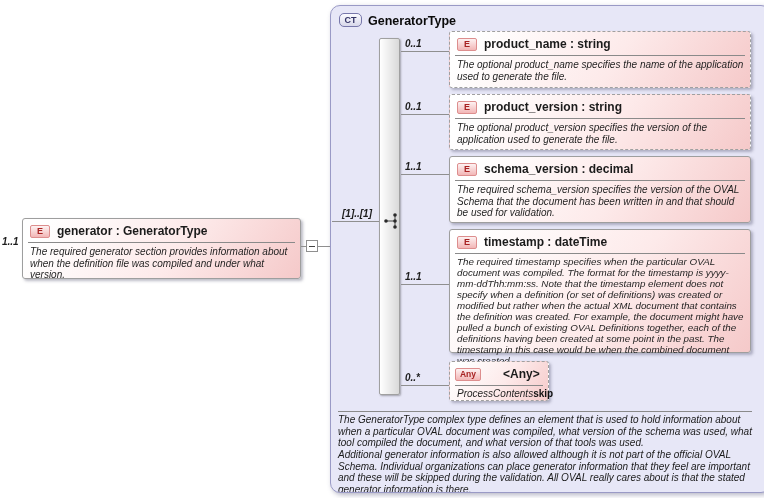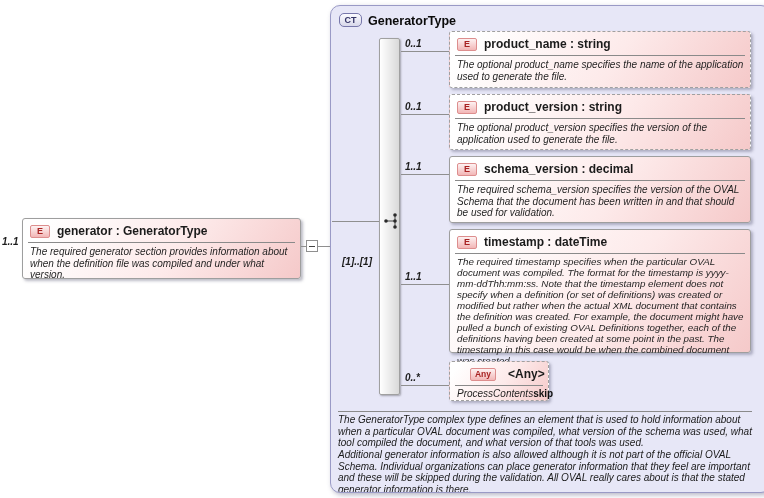--- a/index.html
+++ b/index.html
@@ -100,21 +100,21 @@
   <div class="hline" style="left:301px; top:246px; width:30px;"></div>
   <div class="collapse-box">
     <div class="minus"></div>
   </div>
 
   <div class="ctbox">
 
     <span class="bdg bdg-ct" style="position:absolute; left:8px; top:7px;">CT</span>
     <span class="ct-title">GeneratorType</span>
 
-    <span class="seqcard" style="left:11px; top:202px;margin-top:48px;">[1]..[1]</span>
+    <span class="seqcard" style="left:11px; top:202px;">[1]..[1]</span>
     <div class="hline" style="left:1px; top:215px; width:47px;"></div>
     <div class="seqbar"></div>
     <svg class="seqicon" width="18" height="20" viewBox="0 0 18 20">
       <line x1="3" y1="10" x2="12" y2="10" stroke="#444" stroke-width="1"></line>
       <line x1="12" y1="4" x2="12" y2="16" stroke="#444" stroke-width="1"></line>
       <circle cx="3" cy="10" r="1.8" fill="#2a2a2a"></circle>
       <circle cx="12" cy="4" r="1.8" fill="#2a2a2a"></circle>
       <circle cx="12" cy="10" r="1.8" fill="#2a2a2a"></circle>
       <circle cx="12" cy="16" r="1.8" fill="#2a2a2a"></circle>
     </svg>
@@ -161,21 +161,21 @@
     <div class="ebox" style="left:118px; top:223px; width:302px; height:124px;">
       <div class="hd">
         <span class="bdg bdg-e">E</span>
         <span class="ttl">timestamp : dateTime</span>
       </div>
       <div class="sep"></div>
       <div class="desc" style="line-height:1.12; font-size:9.8px;">The required timestamp specifies when the particular OVAL document was compiled. The format for the timestamp is yyyy-mm-ddThh:mm:ss. Note that the timestamp element does not specify when a definition (or set of definitions) was created or modified but rather when the actual XML document that contains the definition was created. For example, the document might have pulled a bunch of existing OVAL Definitions together, each of the definitions having been created at some point in the past. The timestamp in this case would be when the combined document was created.</div>
     </div>
 
     <div class="ebox dashed" style="left:118px; top:355px; width:100px; height:40px;">
-      <div class="hd" style="gap:12px; padding-left:20px;">
+      <div class="hd" style="gap:22px; padding-left:5px;">
         <span class="bdg bdg-any">Any</span>
         <span class="ttl">&lt;Any&gt;</span>
       </div>
       <div class="sep"></div>
       <div class="proprow">
         <span class="propname">ProcessContents</span>
         <span class="propval">skip</span>
       </div>
     </div>
 

